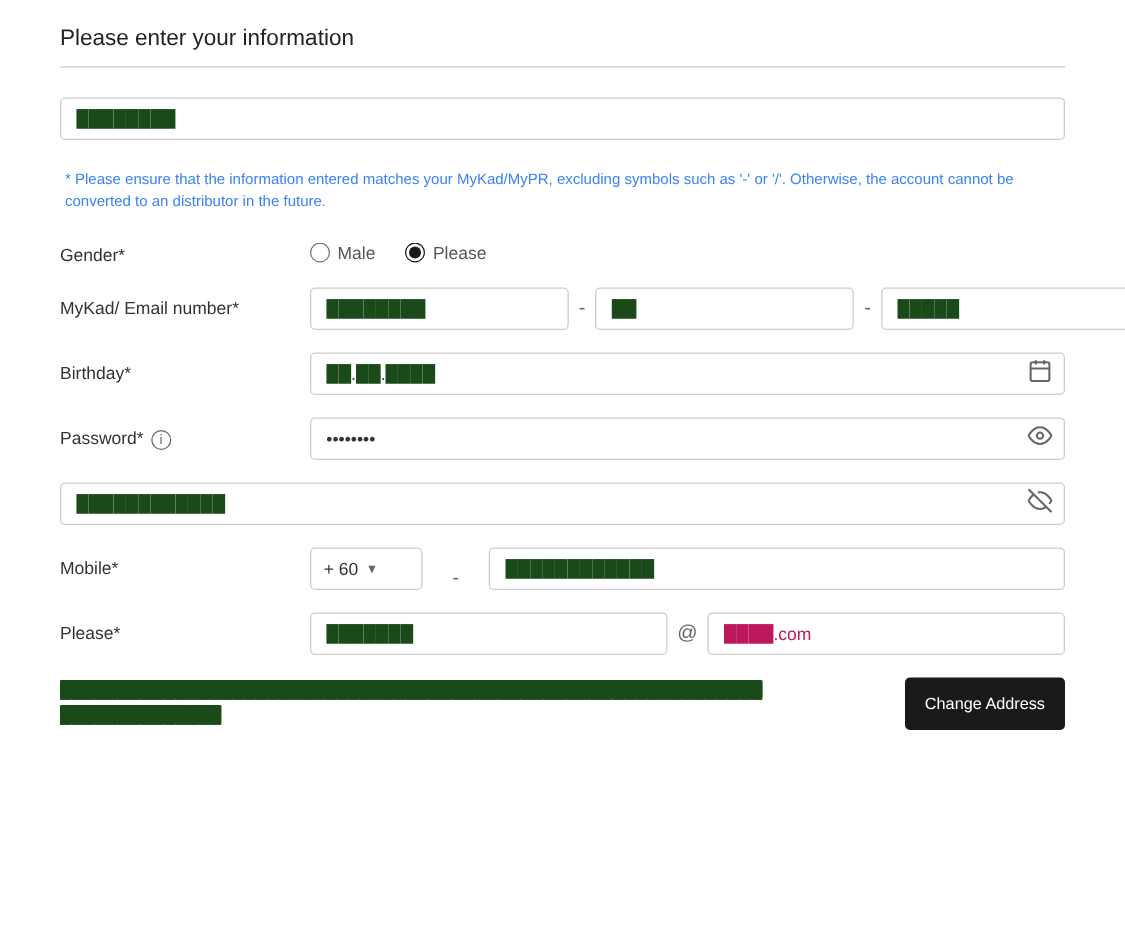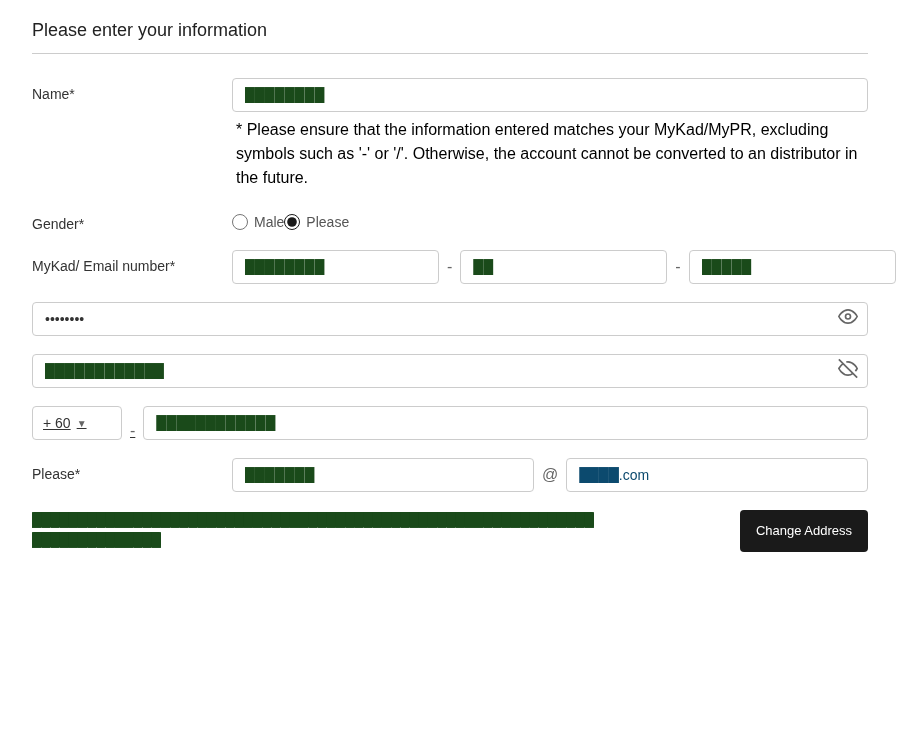--- a/index.html
+++ b/index.html
@@ -11,21 +11,21 @@
     body {
       font-family: Arial, sans-serif;
       background: #fff;
       color: #333;
       font-size: 14px;
     }
 
     .container {
       max-width: 900px;
       margin: 0 auto;
-      padding: 20px 32px;
+      padding: 20px 48px;
     }
 
     .page-title {
       font-size: 18px;
       font-weight: normal;
       color: #222;
       margin-bottom: 12px;
     }
 
     .divider {
@@ -57,30 +57,31 @@
       padding: 8px 12px;
       border: 1px solid #ccc;
       border-radius: 4px;
       font-size: 14px;
       color: #333;
       outline: none;
       background: #fff;
     }
 
     .hint-text {
-      font-size: 16px;
-      color: #000000;
-      margin-top: 6px;
+      font-size: 12px;
+      color: #3b82f6;
+      margin-top: 22px;
       line-height: 1.5;
       padding-left: 4px;
     }
 
     .gender-options {
       display: flex;
       align-items: center;
+      gap: 24px;
       padding-top: 6px;
     }
 
     .radio-label {
       display: flex;
       align-items: center;
       gap: 6px;
       font-size: 14px;
       color: #555;
       cursor: pointer;
@@ -134,23 +135,22 @@
       top: 50%;
       transform: translateY(-50%);
       font-size: 18px;
       color: #666;
       cursor: pointer;
     }
 
     .mobile-group {
       display: flex;
       align-items: flex-end;
-      gap: 8px;
-      width: 100%;
-      text-decoration: underline;
+      gap: 24px;
+      width: 100%;
     }
 
     .country-code-select {
       display: flex;
       align-items: center;
       border: 1px solid #ccc;
       border-radius: 4px;
       padding: 8px 10px;
       background: #fff;
       cursor: pointer;
@@ -235,21 +235,20 @@
   </style>
 </head>
 <body>
 
 <div class="container">
 
   <h2 class="page-title">Please enter your information</h2>
   <hr class="divider">
 
   <div class="form-row">
-    <div class="form-label">Name*</div>
     <div class="form-control">
       <div class="input-with-icon">
         <input type="text" class="input-field" style="color: rgb(26, 74, 26); background-color: rgb(255, 255, 255);" value="████████">
       </div>
       <p class="hint-text">* Please ensure that the information entered matches your MyKad/MyPR, excluding symbols such as '-' or '/'. Otherwise, the account cannot be converted to an distributor in the future.</p>
     </div>
   </div>
 
   <div class="form-row">
     <div class="form-label">Gender*</div>
@@ -273,22 +272,42 @@
       <div class="mykad-group">
         <input type="text" class="input-field mykad-part1" value="████████" style="color: rgb(26, 74, 26);">
         <span class="separator">-</span>
         <input type="text" class="input-field mykad-part2" value="██" style="color: rgb(26, 74, 26);">
         <span class="separator">-</span>
         <input type="text" class="input-field mykad-part3" value="█████" style="color: rgb(26, 74, 26);">
       </div>
     </div>
   </div>
 
-
-  <div class="form-row">
+  <div class="form-row">
+    <div class="form-label">Birthday*</div>
+    <div class="form-control">
+      <div class="input-with-icon">
+        <input type="text" class="input-field" value="██.██.████" style="color: rgb(26, 74, 26);">
+        <span class="input-icon">
+          <svg width="20" height="20" viewBox="0 0 24 24" fill="none" stroke="#666" stroke-width="2">
+            <rect x="3" y="4" width="18" height="18" rx="2" ry="2"></rect>
+            <line x1="16" y1="2" x2="16" y2="6"></line>
+            <line x1="8" y1="2" x2="8" y2="6"></line>
+            <line x1="3" y1="10" x2="21" y2="10"></line>
+          </svg>
+        </span>
+      </div>
+    </div>
+  </div>
+
+  <div class="form-row">
+    <div class="form-label">
+      <span>Password*</span>
+      <span class="info-icon">i</span>
+    </div>
     <div class="form-control">
       <div class="input-with-icon">
         <input type="password" class="input-field" value="password" style="">
         <span class="input-icon">
           <svg width="20" height="20" viewBox="0 0 24 24" fill="none" stroke="#666" stroke-width="2">
             <path d="M1 12s4-8 11-8 11 8 11 8-4 8-11 8-11-8-11-8z"></path>
             <circle cx="12" cy="12" r="3"></circle>
           </svg>
         </span>
       </div>
@@ -304,39 +323,40 @@
             <path d="M17.94 17.94A10.07 10.07 0 0 1 12 20c-7 0-11-8-11-8a18.45 18.45 0 0 1 5.06-5.94"></path>
             <path d="M9.9 4.24A9.12 9.12 0 0 1 12 4c7 0 11 8 11 8a18.5 18.5 0 0 1-2.16 3.19"></path>
             <line x1="1" y1="1" x2="23" y2="23"></line>
           </svg>
         </span>
       </div>
     </div>
   </div>
 
   <div class="form-row">
+    <div class="form-label">Mobile*</div>
     <div class="form-control">
       <div class="mobile-group">
         <div class="country-code-select">
           <span>+ 60</span>
           <span class="chevron">▼</span>
         </div>
         <span class="separator">-</span>
         <input type="text" class="input-field mobile-number-input" value="████████████" style="color: rgb(26, 74, 26);">
       </div>
     </div>
   </div>
 
   <div class="form-row">
     <div class="form-label">Please*</div>
     <div class="form-control">
       <div class="email-group">
         <input type="text" class="input-field email-local" value="███████" style="color: rgb(26, 74, 26);">
         <span class="at-symbol">@</span>
-        <input type="text" class="input-field email-domain" value="████.com" style="color: #0c4a6e;">
+        <input type="text" class="input-field email-domain" value="████.com" style="color: #be185d;">
       </div>
     </div>
   </div>
 
   <div class="form-row">
     <div class="form-control">
       <div class="address-group">
         <div class="address-text-area">
           <div class="address-lines">
             <span style="background:#1a4a1a; color:#1a4a1a; border-radius:2px;">█████████████████████████████████████████████████████████████</span>

